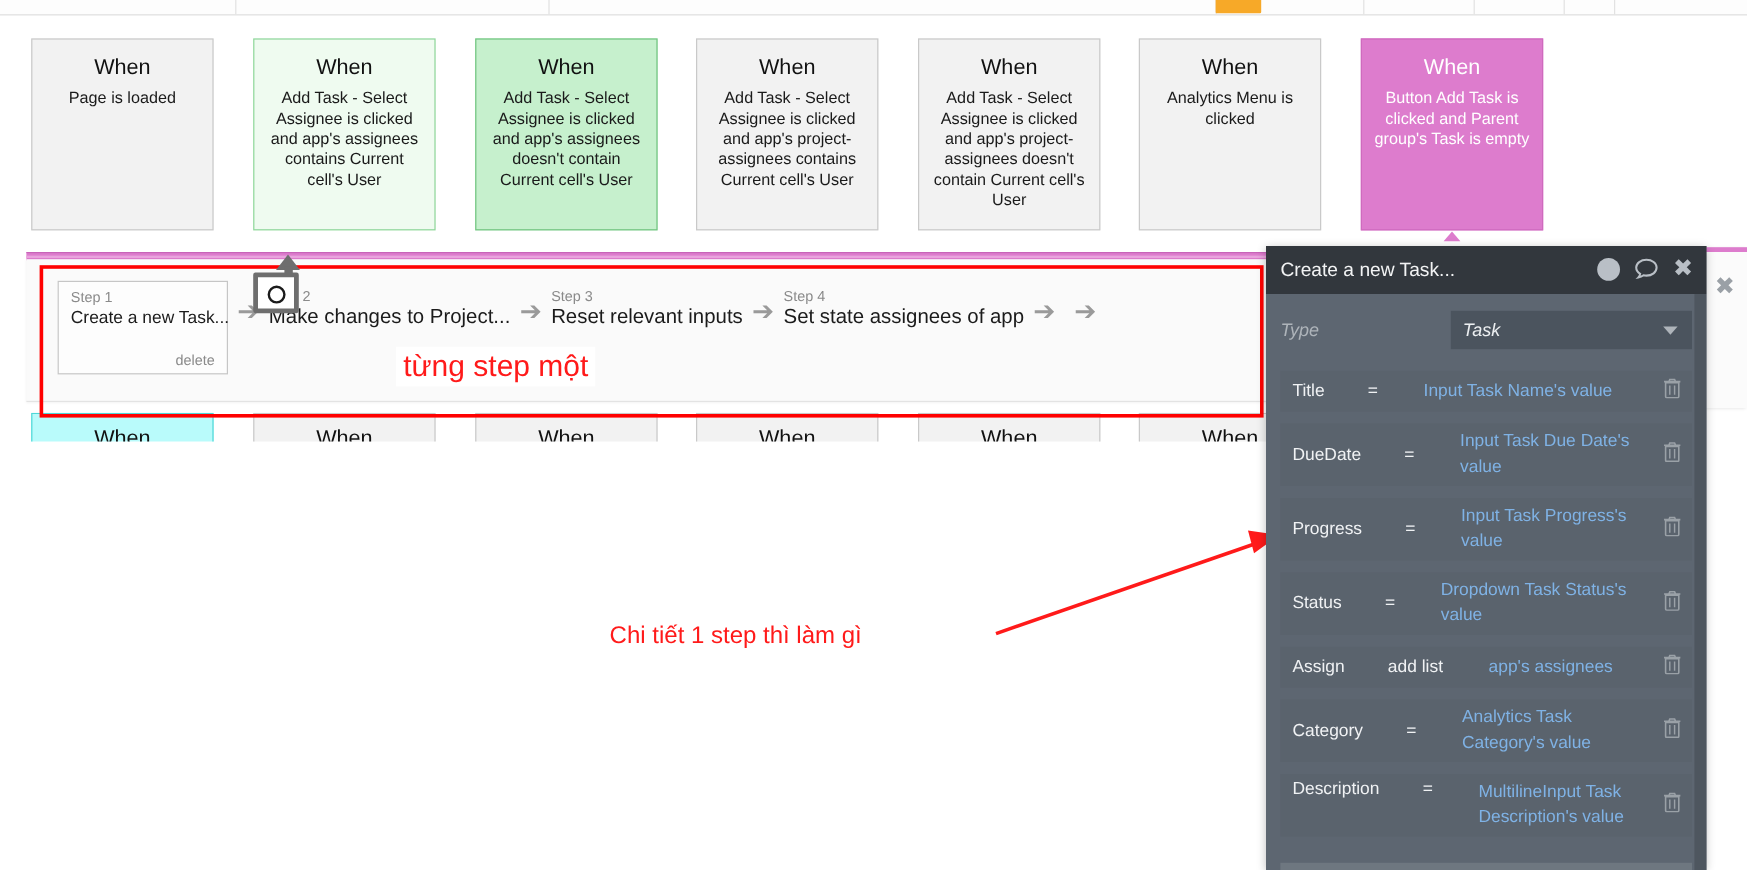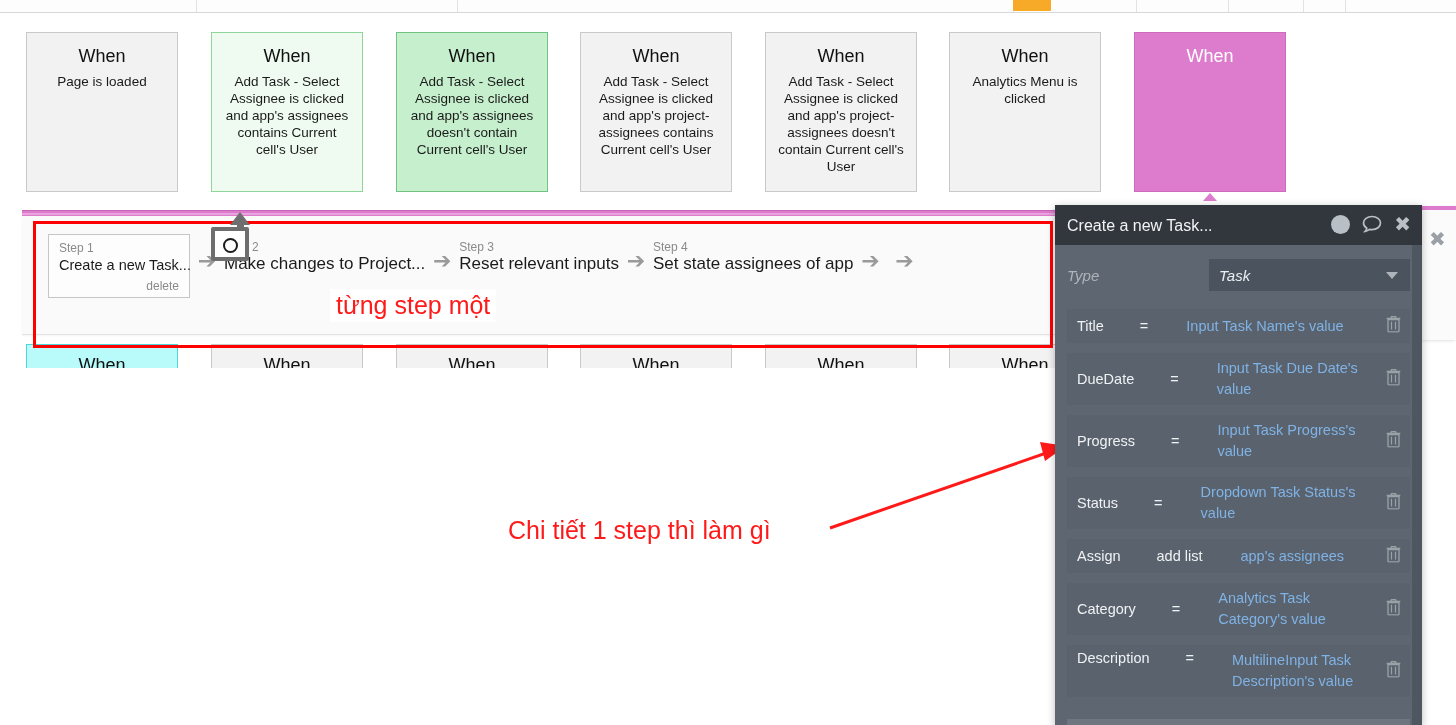--- a/index.html
+++ b/index.html
@@ -44,21 +44,21 @@
     position:absolute;left:22px;top:203px;width:1412px;height:118px;
     background:#fafafa;border-bottom:1px solid #e3e3e3;
     box-shadow:0 1px 2px rgba(0,0,0,.05);
   }
   .steps-row{position:absolute;left:0;top:18px;height:52px;display:flex;align-items:flex-start;}
   .step{position:relative;box-sizing:border-box;}
   .step .slabel{font-size:12px;color:#8a8a8a;line-height:14px;}
   .step .stext{font-size:17px;color:#1b1b1b;line-height:20px;white-space:nowrap;}
   .step.first{border:1px solid #c6c6c6;background:#fdfdfd;padding:6px 10px 4px 10px;width:142px;}
   .step.first .stext{font-size:14.5px;}
-  .step .delete{font-size:12px;color:#8a8a8a;text-align:right;margin-top:4px;}
+  .step .delete{font-size:12px;color:#8a8a8a;text-align:right;margin-top:18px;}
   .step.plain{padding-top:6px;}
   .arrow{
     width:34px;display:flex;align-items:center;justify-content:center;
     color:#9a9a9a;font-size:22px;line-height:1;padding-top:16px;
     font-family:"DejaVu Sans",sans-serif;
   }
 
   
   .cursor-badge{position:absolute;left:211px;top:201px;width:40px;height:40px;}
   .cursor-badge .bx{position:absolute;left:0;top:13px;width:38px;height:34px;border:4px solid #6e6e6e;background:#ffffff;box-sizing:border-box;border-radius:2px;}
@@ -72,21 +72,21 @@
   
   .ann1{position:absolute;left:330px;top:276px;background:#ffffff;padding:1px 6px;color:#ff1a1a;font-size:25px;line-height:31px;white-space:nowrap;}
 
   
   .when-row2{position:absolute;left:0;top:331px;width:1456px;height:24px;overflow:hidden;}
   .when2{position:absolute;top:0;width:152px;height:60px;border:1px solid #c9c9c9;background:#f2f2f2;box-sizing:border-box;text-align:center;padding-top:9px;}
   .when2 .wtitle{font-size:18px;color:#111;line-height:22px;}
   .when2.cyan{background:#b9fbfb;border-color:#4fd7d7;}
 
   
-  .ann2{position:absolute;left:508px;top:501px;color:#ff1a1a;font-size:25px;line-height:32px;white-space:nowrap;}
+  .ann2{position:absolute;left:508px;top:501px;color:#ff1a1a;font-size:20px;line-height:32px;white-space:nowrap;}
   .ann-arrow{position:absolute;left:500px;top:415px;width:570px;height:130px;}
 
   
   .right-card{position:absolute;left:1420px;top:206px;width:36px;height:130px;background:#fbfbfb;border-top:4px solid #dd7ccd;box-shadow:-1px 1px 3px rgba(0,0,0,.12);}
   .right-card .xbtn{position:absolute;left:9px;top:19px;color:#9aa0a6;font-size:20px;font-weight:700;line-height:1;}
 
   
   .panel{position:absolute;left:1055px;top:205px;width:367px;height:520px;background:#5d6671;box-shadow:0 2px 8px rgba(0,0,0,.28);}
   .panel-head{position:relative;height:40px;background:#32373d;}
   .panel-head .ptitle{position:absolute;left:12px;top:11px;color:#f2f3f4;font-size:16px;line-height:19px;}
@@ -161,20 +161,21 @@
       <div class="wsub">Add Task - Select Assignee is clicked and app's project-assignees doesn't contain Current cell's User</div>
     </div>
 
     <div class="when" style="left:949px">
       <div class="wtitle">When</div>
       <div class="wsub">Analytics Menu is clicked</div>
     </div>
 
     <div class="when magenta" style="left:1134px">
       <div class="wtitle">When</div>
+      <div class="wsub">Button Add Task is clicked and Parent group's Task is empty</div>
     </div>
 
     <div class="pink-notch" style="left:1203px;top:161px"></div>
   </div>
 
   <div class="actionbar">
     <div class="lite"></div>
   </div>
 
   <div class="steps-panel">

